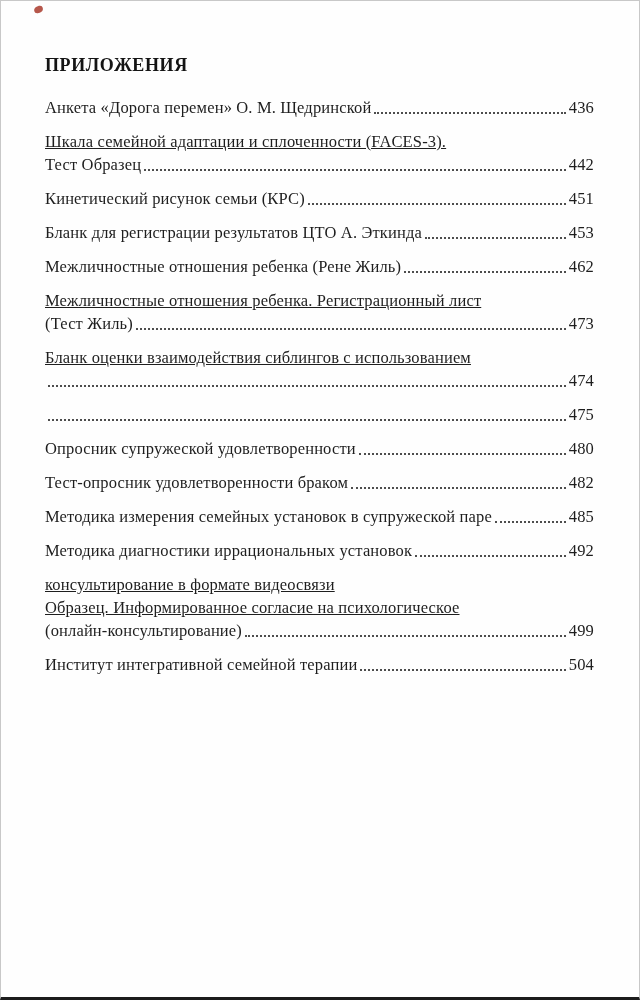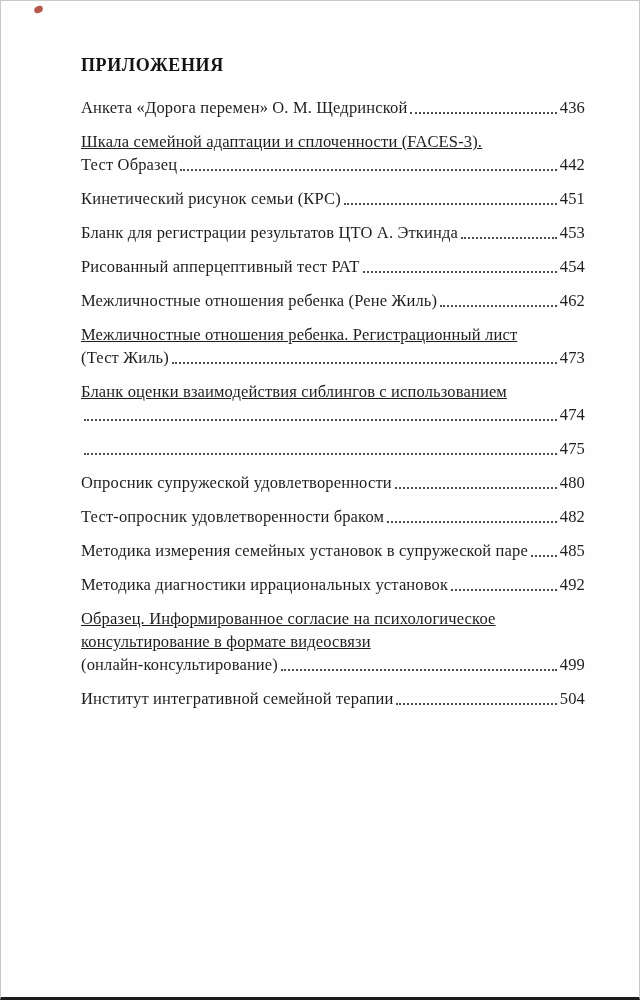--- a/index.html
+++ b/index.html
@@ -26,23 +26,22 @@
     width: 9px;
     height: 7px;
     background: #a9392c;
     border-radius: 60% 40% 55% 45%;
     transform: rotate(-12deg);
     opacity: 0.85;
   }
   .content {
     position: absolute;
     left: 44px;
-    right: 54px;
+    right: 45px;
     top: 54px;
-    margin-left: 36px;
   }
   .heading {
     font-weight: bold;
     font-size: 18px;
     letter-spacing: 0.6px;
     margin: 0 0 20px 0;
     color: #141414;
   }
   .entry {
     margin: 0 0 11px 0;
@@ -114,28 +113,20 @@
 
   <div class="entry">
     <div class="pre-lines"></div>
     <div class="line tl">
       <span class="txt">Бланк для регистрации результатов ЦТО А. Эткинда</span>
       <span class="leader"></span>
       <span class="pg">453</span>
     </div>
   </div>
 
-  <div class="entry">
-    <div class="pre-lines"></div>
-    <div class="line tl">
-      <span class="txt">Рисованный апперцептивный тест РАТ</span>
-      <span class="leader"></span>
-      <span class="pg">454</span>
-    </div>
-  </div>
 
   <div class="entry">
     <div class="pre-lines"></div>
     <div class="line tl">
       <span class="txt">Межличностные отношения ребенка (Рене Жиль)</span>
       <span class="leader"></span>
       <span class="pg">462</span>
     </div>
   </div>
 
@@ -200,22 +191,22 @@
     <div class="line tl">
       <span class="txt">Методика диагностики иррациональных установок</span>
       <span class="leader"></span>
       <span class="pg">492</span>
     </div>
   </div>
 
 
   <div class="entry">
     <div class="pre-lines">
+            <div class="line pre">консультирование в формате видеосвязи</div>
             <div class="line pre">Образец. Информированное согласие на психологическое</div>
-            <div class="line pre">консультирование в формате видеосвязи</div>
           </div>
     <div class="line tl">
       <span class="txt">(онлайн-консультирование)</span>
       <span class="leader"></span>
       <span class="pg">499</span>
     </div>
   </div>
 
   <div class="entry">
     <div class="pre-lines"></div>

